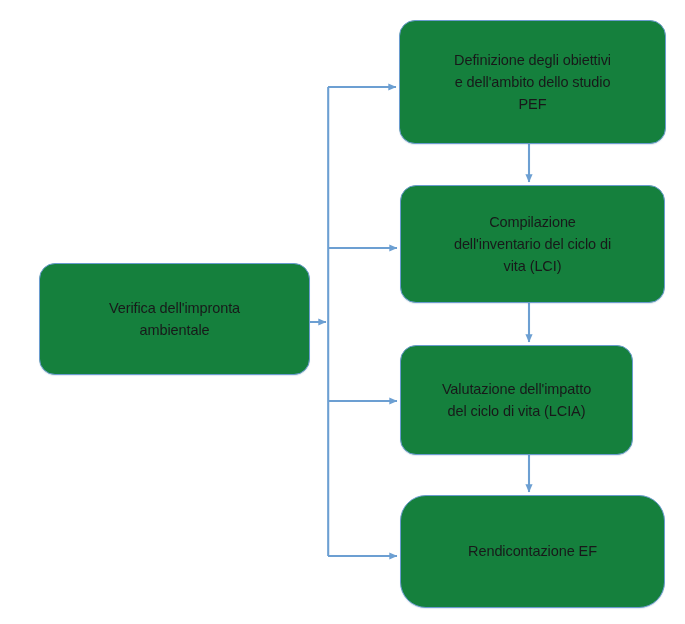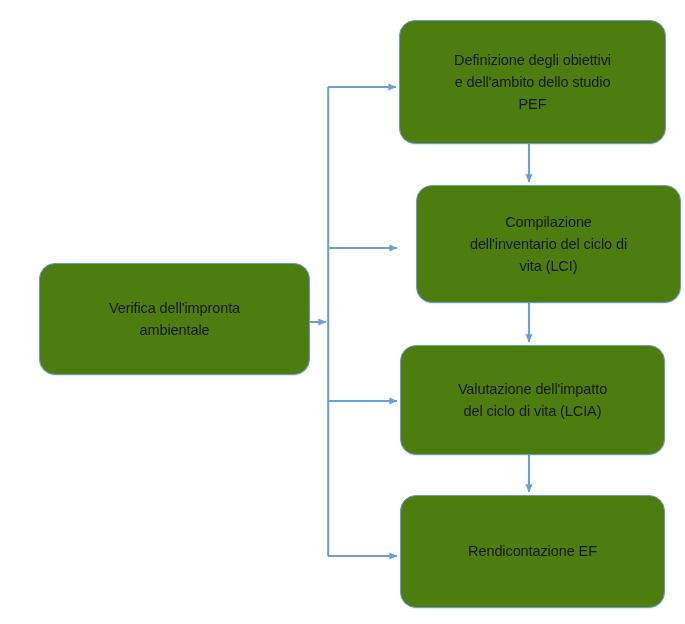--- a/index.html
+++ b/index.html
@@ -14,44 +14,44 @@
     position: relative;
     width: 685px;
     height: 624px;
     background: #ffffff;
     overflow: hidden;
   }
   
   .node {
     position: absolute;
     box-sizing: border-box;
-    background: #4d7c0f;
+    background: #15803d;
     border: 1.4px solid #6a9bce;
     border-radius: 16px;
     display: flex;
     align-items: center;
     justify-content: center;
     text-align: center;
     color: #18191a;
     font-size: 14.5px;
     line-height: 1.52;
     letter-spacing: -0.1px;
     padding: 4px 12px;
     box-shadow: 0 1px 1px rgba(90,130,170,0.18);
   }
   .node .label {
     display: block;
     width: 100%;
     white-space: pre-line;
   }
   #node-start  { left: 15px;  top: 263px; width: 271px; height: 112px; margin-left: 24px; }
   #node-goal   { left: 399px; top: 20px;  width: 267px; height: 124px; }
-  #node-lci    { left: 416px; top: 185px; width: 265px; height: 118px; }
-  #node-lcia   { left: 400px; top: 345px; width: 265px; height: 110px; }
-  #node-report { left: 400px; top: 495px; width: 265px; height: 113px; }
+  #node-lci    { left: 400px; top: 185px; width: 265px; height: 118px; }
+  #node-lcia   { left: 400px; top: 345px; width: 233px; height: 110px; }
+  #node-report { left: 400px; top: 495px; width: 265px; height: 113px; border-radius: 26px; }
 
   
   #connectors {
     position: absolute;
     left: 0;
     top: 0;
     width: 685px;
     height: 624px;
     pointer-events: none;
   }

